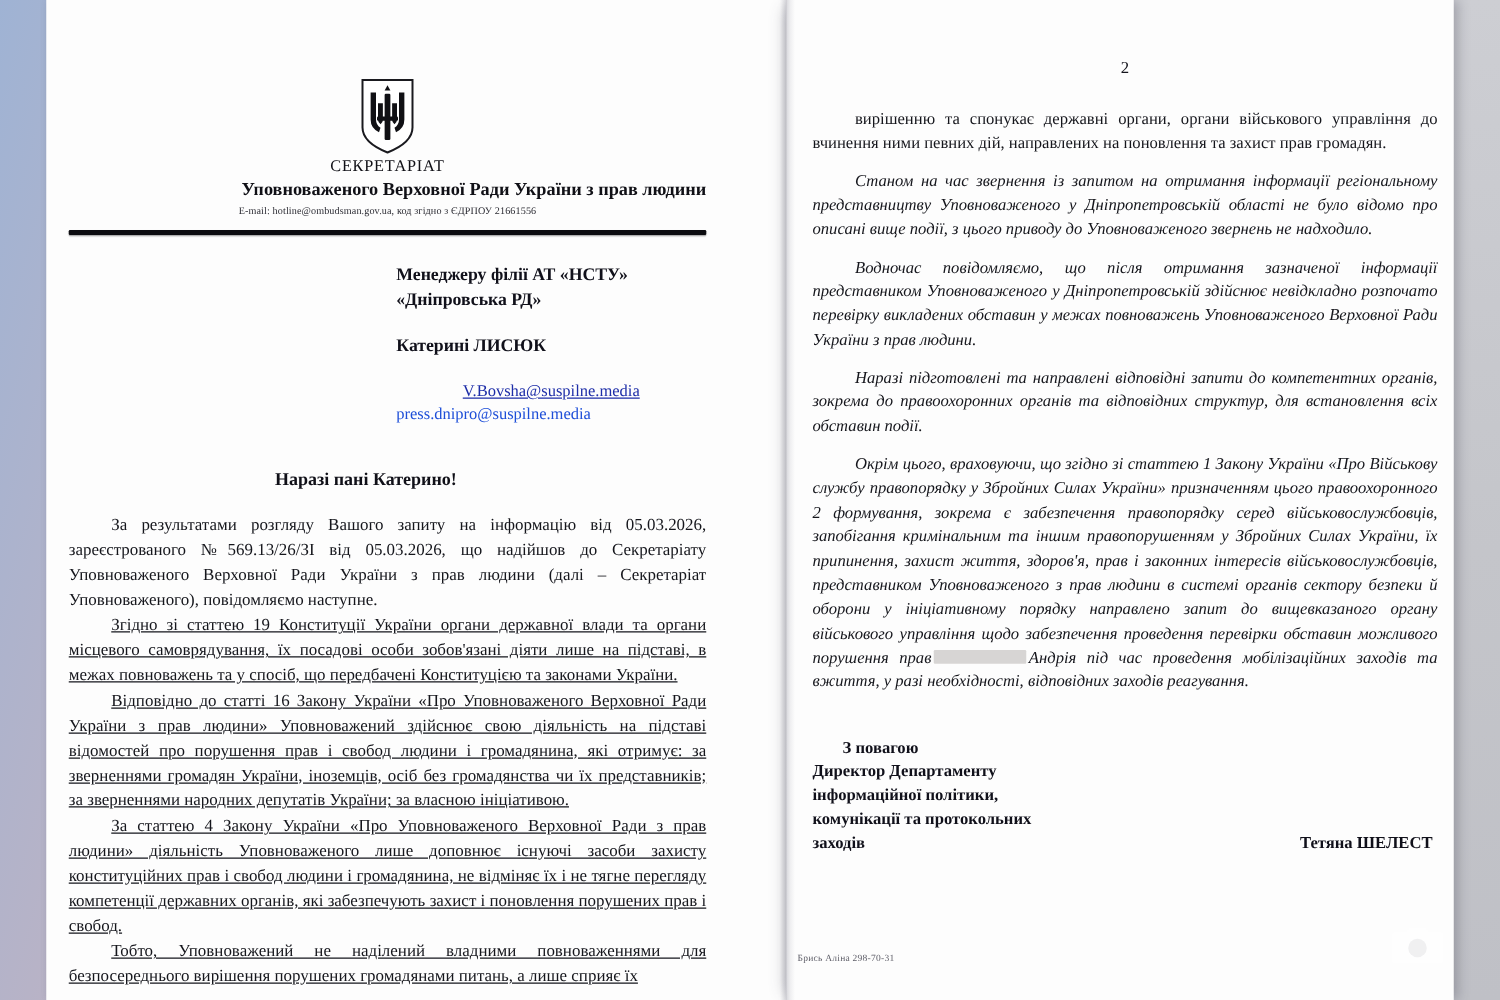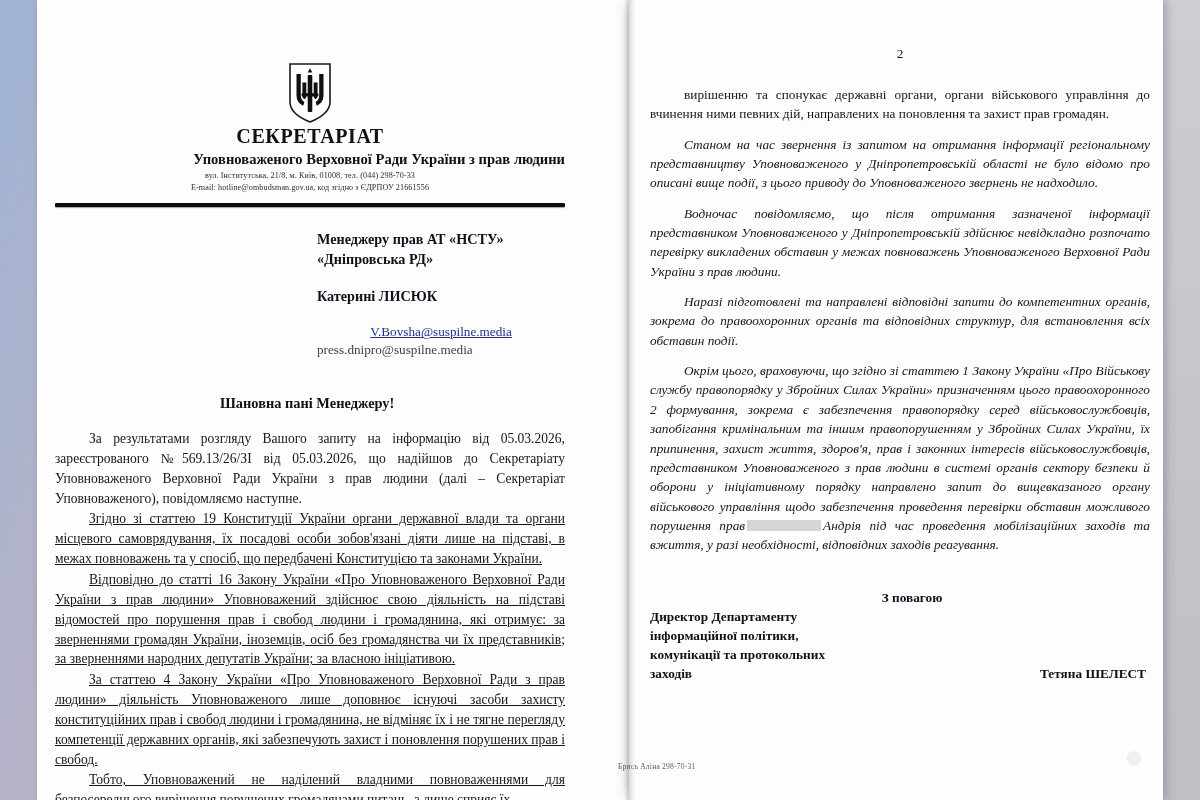--- a/index.html
+++ b/index.html
@@ -77,22 +77,22 @@
     width: 510px;
   }
   #emblem-wrap {
     text-align: center;
     padding-top: 62px;
     height: 56px;
   }
   #emblem { display: inline-block; }
   #org-title {
     text-align: center;
-    font-weight: bold;
-    font-size: 20px;
+    font-weight: normal;
+    font-size: 13px;
     letter-spacing: .6px;
     margin-top: 7px;
     color: #101016;
   }
   #org-subtitle {
     text-align: right;
     font-weight: bold;
     font-size: 14.6px;
     margin-top: 3px;
     color: #101016;
@@ -128,21 +128,21 @@
     font-size: 13.2px;
     line-height: 1.35;
   }
   #emails .mail-link {
     color: #1d2da8;
     text-decoration: underline;
     display: block;
     text-align: center;
   }
   #emails .mail-plain {
-    color: #404040;
+    color: #1d4ed8;
     display: block;
   }
 
   #salutation {
     margin-top: 36px;
     margin-left: 165px;
     font-weight: bold;
     font-size: 14.4px;
     color: #101018;
   }
@@ -184,31 +184,31 @@
   }
 
   #signature {
     margin-top: 33px;
     font-weight: bold;
     font-size: 13.3px;
     line-height: 1.44;
     color: #10101a;
     position: relative;
   }
-  #sig-regards { text-indent: 24px; text-align: center; }
+  #sig-regards { text-indent: 24px; }
   #sig-name {
     position: absolute;
     right: 4px;
     bottom: 0;
     font-weight: bold;
     white-space: nowrap;
   }
   #footer-contact {
     position: absolute;
-    left: 618px;
+    left: 638px;
     top: 762px;
     font-size: 7.6px;
     color: #5e5e68;
     filter: blur(.3px);
     letter-spacing: .2px;
   }
 
   
   #watermark {
     position: absolute;
@@ -241,36 +241,35 @@
         <path d="M15.4 20.5 h3.9 v13.4 q0 2.2 -1.9 3.4 q-2 -1.3 -2 -3.6 Z"></path>
         <path d="M30.6 20.5 h-3.9 v13.4 q0 2.2 1.9 3.4 q2 -1.3 2 -3.6 Z"></path>
         <rect x="14.6" y="31.2" width="16.8" height="3.4" rx="1"></rect>
         <path d="M23 6.2 l2.3 4.2 h-4.6 Z"></path>
       </g>
     </svg>
   </div>
 
   <div id="org-title">СЕКРЕТАРІАТ</div>
   <div id="org-subtitle">Уповноваженого Верховної Ради України з прав людини</div>
-  <div class="org-contact">вул. Інститутська, 21/8, м. Київ, 01008,  тел. (044) 298-70-33</div>
   <div class="org-contact">E-mail: hotline@ombudsman.gov.ua, код згідно з ЄДРПОУ 21661556</div>
 
   <div id="rule"></div>
 
   <div id="addressee">
-    <div>Менеджеру прав АТ «НСТУ»</div>
+    <div>Менеджеру філії АТ «НСТУ»</div>
     <div>«Дніпровська РД»</div>
     <div class="recipient">Катерині ЛИСЮК</div>
     <div id="emails">
       <span class="mail-link">V.Bovsha@suspilne.media</span>
       <span class="mail-plain">press.dnipro@suspilne.media</span>
     </div>
   </div>
 
-  <div id="salutation">Шановна пані Менеджеру!</div>
+  <div id="salutation">Наразі пані Катерино!</div>
 
   <div id="left-body">
     <p class="para blurxs">За результатами розгляду Вашого запиту на інформацію від 05.03.2026, зареєстрованого №569.13/26/ЗІ від 05.03.2026, що надійшов до Секретаріату Уповноваженого Верховної Ради України з прав людини (далі – Секретаріат Уповноваженого), повідомляємо наступне.</p>
     <p class="para blurxs">Згідно зі статтею 19 Конституції України органи державної влади та органи місцевого самоврядування, їх посадові особи зобов'язані діяти лише на підставі, в межах повноважень та у спосіб, що передбачені Конституцією та законами України.</p>
     <p class="para blurxs">Відповідно до статті 16 Закону України «Про Уповноваженого Верховної Ради України з прав людини» Уповноважений здійснює свою діяльність на підставі відомостей про порушення прав і свобод людини і громадянина, які отримує: за зверненнями громадян України, іноземців, осіб без громадянства чи їх представників; за зверненнями народних депутатів України; за власною ініціативою.</p>
     <p class="para blurxs">За статтею 4 Закону України «Про Уповноваженого Верховної Ради з прав людини» діяльність Уповноваженого лише доповнює існуючі засоби захисту конституційних прав і свобод людини і громадянина, не відміняє їх і не тягне перегляду компетенції державних органів, які забезпечують захист і поновлення порушених прав і свобод.</p>
     <p class="para blurxs">Тобто, Уповноважений не наділений владними повноваженнями для безпосереднього вирішення порушених громадянами питань, а лише сприяє їх</p>
   </div>
 </div>
 

